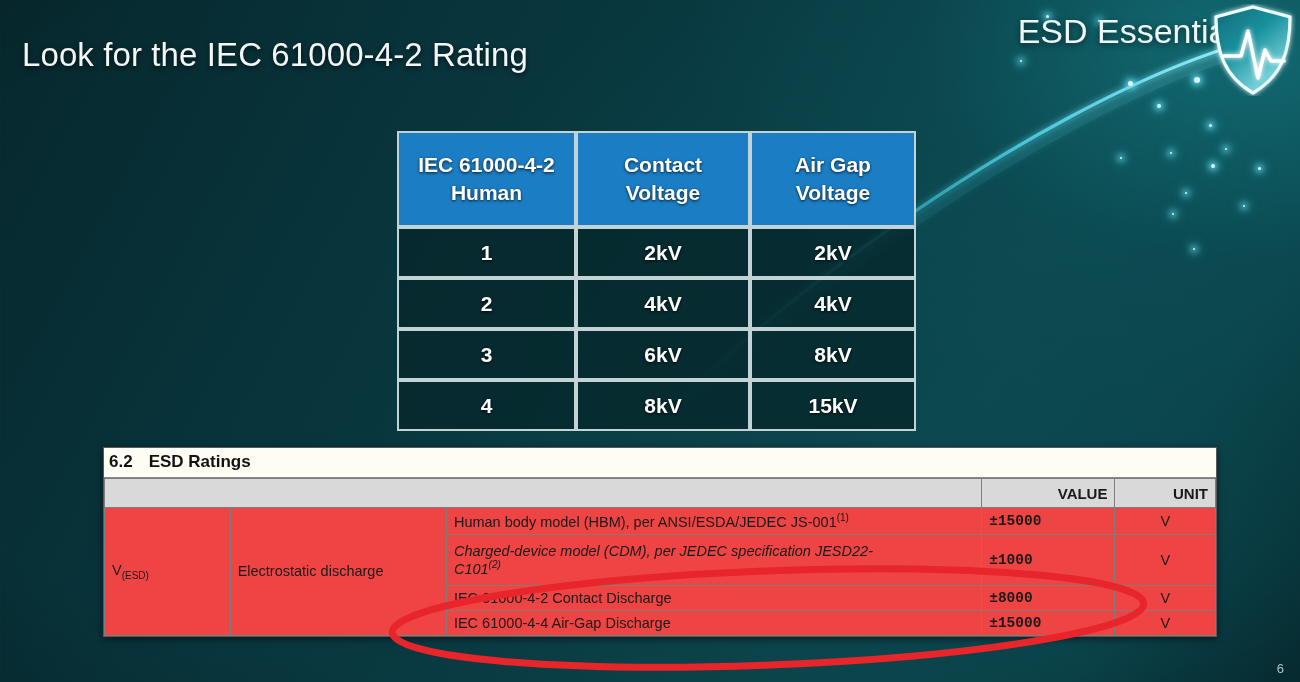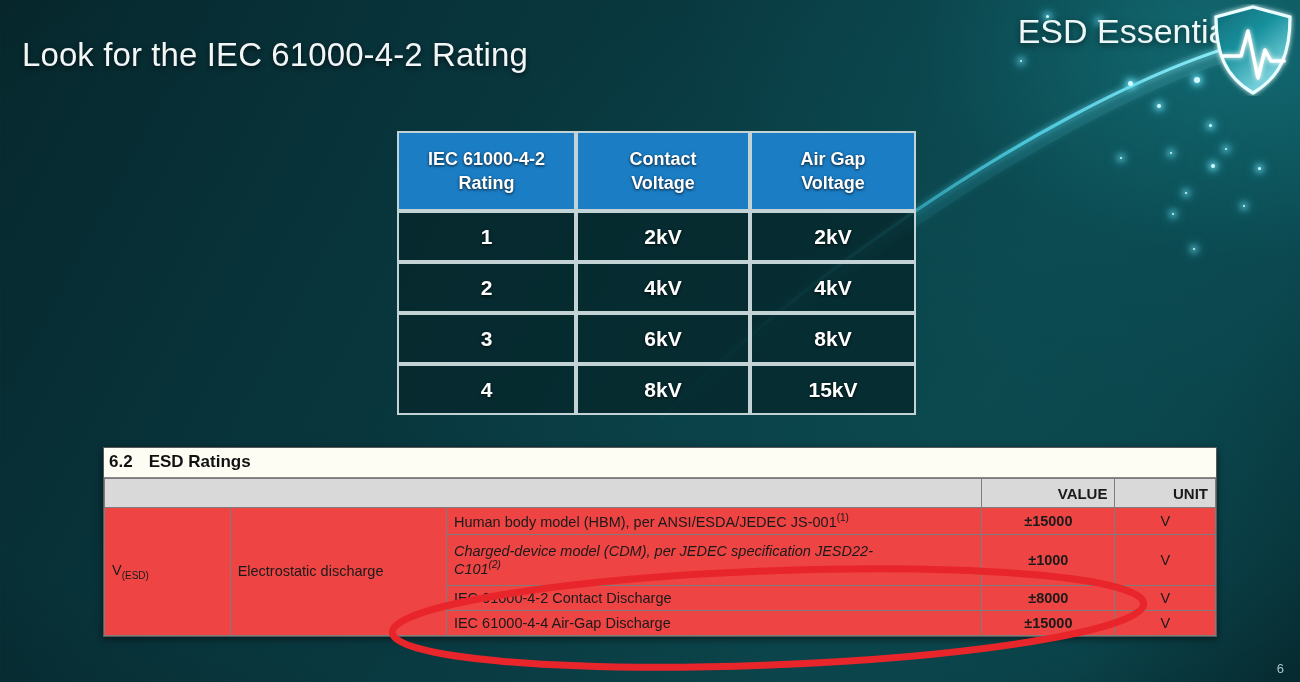--- a/index.html
+++ b/index.html
@@ -100,24 +100,24 @@
     table-layout: fixed;
   }
   #level-table th, #level-table td {
     border: 2px solid #c3d2d4;
     text-align: center;
     color: #ffffff;
     text-shadow: 0 1px 3px rgba(0,0,0,0.8);
   }
   #level-table th {
     background: #1b7dc4;
-    font-size: 18px;
+    font-size: 21px;
     font-weight: bold;
     line-height: 1.35;
-    padding: 4px 4px;
+    padding: 12px 4px;
     height: 68px;
     vertical-align: middle;
   }
   #level-table td {
     background: rgba(5, 38, 42, 0.78);
     font-size: 21px;
     font-weight: 600;
     height: 33px;
     padding: 7px 4px;
   }
@@ -168,21 +168,21 @@
   .ds-c-sym   { width: 115px; }
   .ds-c-name  { width: 198px; }
   .ds-c-desc  { width: 490px; }
   .ds-c-value { width: 122px; text-align: center; }
   .ds-c-unit  { width: 92px;  text-align: center; }
   .blank-head { background: #d9d9d9 !important; border-right: none !important; }
   .sym-cell, .name-cell { vertical-align: middle; font-size: 15px; }
   .sym-cell { white-space: nowrap; }
   .sub { font-size: 10px; vertical-align: sub; }
   .sup { font-size: 10px; vertical-align: super; }
-  .val-cell { text-align: center; font-weight: 600; font-size: 14.5px; }
+  .val-cell { text-align: left; font-weight: 600; font-size: 14.5px; font-family: Liberation Mono, monospace; }
   .unit-cell{ text-align: center; font-size: 14.5px; }
   .desc-tall { height: 42px; font-style: italic; }
 
   
   #red-ellipse {
     position: absolute;
     left: 378px;
     top: 560px;
     width: 780px;
     height: 116px;
@@ -275,21 +275,21 @@
   <table id="level-table">
     <colgroup>
       <col class="col-level">
         <col class="col-contact">
         <col class="col-airgap">
     </colgroup>
     <thead>
       <tr>
         <th>
           <span>IEC 61000-4-2</span><br>
-          <span>Rating</span>
+          <span>Human</span>
         </th>
         <th>
           <span>Contact</span><br>
           <span>Voltage</span>
         </th>
         <th>
           <span>Air Gap</span><br>
           <span>Voltage</span>
         </th>
       </tr>

